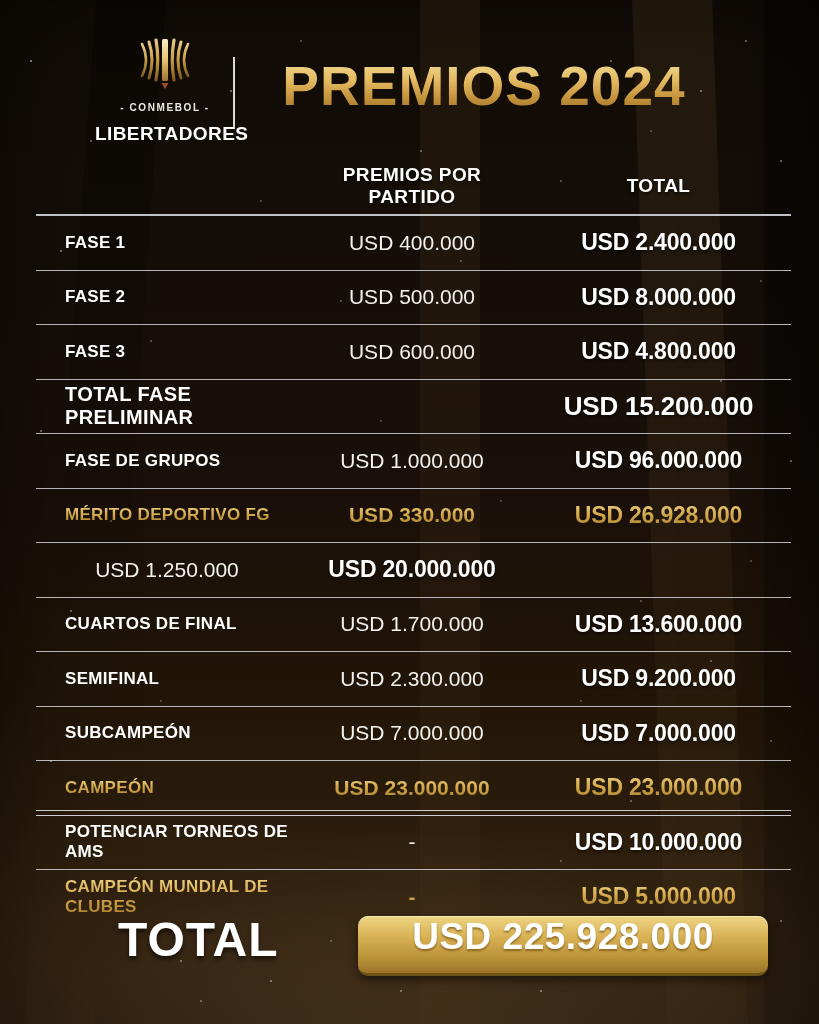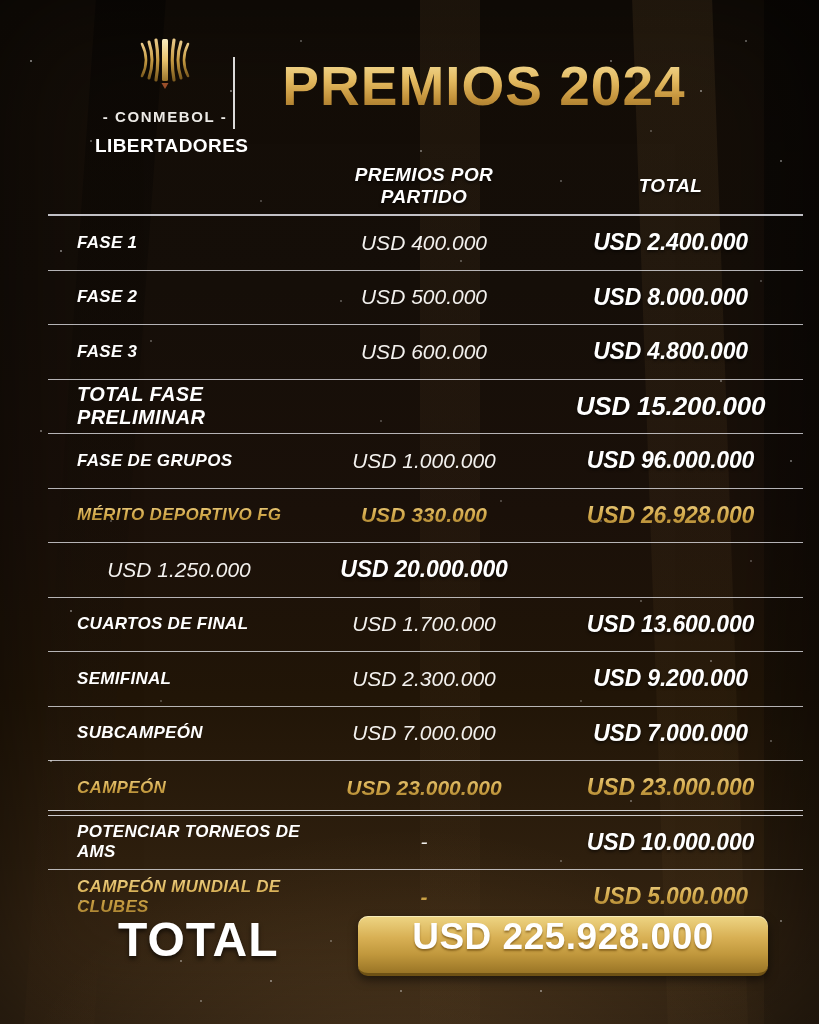--- a/index.html
+++ b/index.html
@@ -31,32 +31,32 @@
     710px 660px rgba(255,255,255,.4),770px 740px rgba(255,255,255,.35),730px 840px rgba(255,255,255,.55),
     780px 920px rgba(255,255,255,.45),690px 970px rgba(255,255,255,.5),610px 940px rgba(255,255,255,.35),
     540px 990px rgba(255,255,255,.5),470px 950px rgba(255,255,255,.4),400px 990px rgba(255,255,255,.45),
     330px 940px rgba(255,255,255,.35),270px 980px rgba(255,255,255,.5),200px 1000px rgba(255,255,255,.4),
     600px 520px rgba(255,255,255,.3),640px 600px rgba(255,255,255,.35),580px 700px rgba(255,255,255,.3),
     630px 800px rgba(255,255,255,.4),560px 860px rgba(255,255,255,.35),500px 500px rgba(255,255,255,.3);}
 
   
   .logo{position:absolute;left:95px;top:36px;width:140px;text-align:center;}
   .logo svg{display:block;margin:0 auto;}
-  .logo .conmebol{font-size:15px;font-weight:700;color:#eceae6;letter-spacing:1.6px;margin-top:16px;}
+  .logo .conmebol{font-size:10px;font-weight:700;color:#eceae6;letter-spacing:1.6px;margin-top:10px;}
   .logo .libertadores{font-size:19px;font-weight:700;color:#fff;letter-spacing:.4px;margin-top:10px;}
   .v-divider{position:absolute;left:233px;top:57px;width:1.5px;height:72px;background:rgba(255,255,255,.85);}
   .page-title{
     position:absolute;left:250px;top:54px;width:468px;text-align:center;
     font-size:55px;font-weight:800;letter-spacing:1px;
     background:linear-gradient(180deg,#f6e3a3 0%,#e3b95f 42%,#c2913a 70%,#8c6724 100%);
     -webkit-background-clip:text;background-clip:text;color:transparent;
   }
 
   
-  .prize-table{position:absolute;left:48px;top:158px;width:755px;font-style:italic;}
+  .prize-table{position:absolute;left:36px;top:158px;width:755px;}
   .thead,.trow{display:grid;grid-template-columns:262px 228px 265px;align-items:center;}
   .thead{height:56px;border-bottom:2px solid rgba(225,225,232,.85);}
   .th{font-size:19px;font-weight:800;color:#fff;text-align:center;letter-spacing:.4px;text-shadow:0 2px 3px rgba(0,0,0,.6);}
   .trow{height:53.5px;border-bottom:1.5px solid rgba(235,235,240,.75);}
   .trow.no-border{border-bottom:none;}
   .trow.double{position:relative;border-bottom:1.5px solid rgba(235,235,240,.85);}
   .trow.double::after{content:"";position:absolute;left:0;right:0;bottom:3.5px;height:1.5px;background:rgba(235,235,240,.85);}
   .cell.label{font-size:17px;font-weight:700;color:#fff;letter-spacing:.3px;padding-left:29px;}
   .cell.per{font-size:21px;font-weight:500;color:#f3f1ee;text-align:center;}
   .cell.tot{font-size:23px;font-weight:800;color:#fff;text-align:center;letter-spacing:-.2px;text-shadow:0 2px 3px rgba(0,0,0,.55);}

